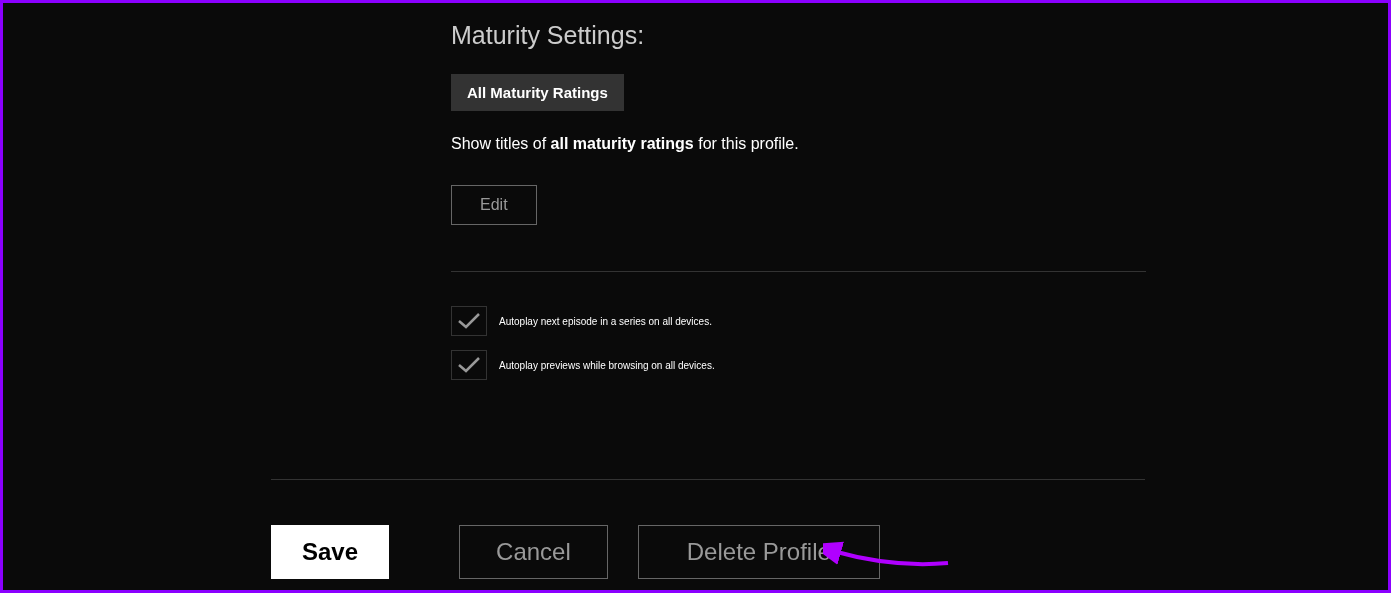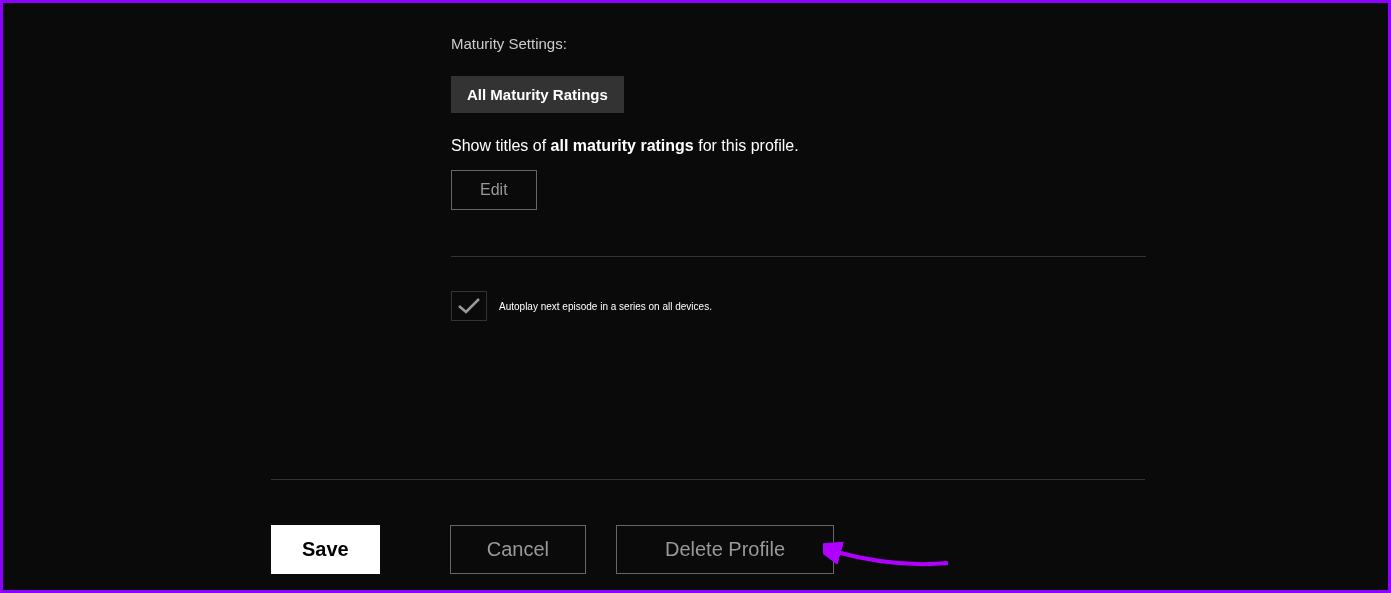--- a/index.html
+++ b/index.html
@@ -16,40 +16,39 @@
       color: #ccc;
       position: relative;
       overflow: hidden;
     }
     .content {
       padding-left: 448px;
       padding-top: 18px;
       padding-right: 240px;
     }
     .section-title {
-      font-size: 15px;
+      font-size: 25px;
       color: #ccc;
       font-weight: 400;
       margin-bottom: 24px;
-      margin-top: 14px;
     }
     .rating-badge {
       display: inline-block;
       background: #333;
       color: #fff;
       font-weight: 700;
       font-size: 15px;
       padding: 10px 16px;
       margin-bottom: 24px;
     }
     .description {
       font-size: 16px;
       color: #fff;
       font-weight: 400;
-      margin-bottom: 15px;
+      margin-bottom: 32px;
     }
     .description .bold {
       font-weight: 700;
     }
     .edit-button {
       display: inline-block;
       border: 1px solid #666;
       background: transparent;
       color: #999;
       font-size: 16px;
@@ -95,21 +94,21 @@
     }
     .action-row {
       position: absolute;
       left: 268px;
       top: 522px;
       display: flex;
       gap: 30px;
       align-items: center;
     }
     .btn {
-      font-size: 20px;
+      font-size: 24px;
       padding: 12px 36px;
       cursor: pointer;
       border: 1px solid #666;
       background: transparent;
       color: #999;
     }
     .btn-save {
       background: #fff;
       color: #000;
       border: 1px solid #fff;
@@ -149,20 +148,28 @@
   
   <div class="checkbox-row">
     <div class="checkbox">
       <svg viewBox="0 0 24 18" fill="none" stroke="#999" stroke-width="2.5">
         <path d="M2 9 L9 15 L22 2"></path>
       </svg>
     </div>
     <span class="checkbox-label">Autoplay next episode in a series on all devices.</span>
   </div>
   
+  <div class="checkbox-row">
+    <div class="checkbox">
+      <svg viewBox="0 0 24 18" fill="none" stroke="#999" stroke-width="2.5">
+        <path d="M2 9 L9 15 L22 2"></path>
+      </svg>
+    </div>
+    <span class="checkbox-label">Autoplay previews while browsing on all devices.</span>
+  </div>
 </div>
 
 <hr class="bottom-divider">
 
 <div class="action-row">
   <button class="btn btn-save">Save</button>
   <button class="btn btn-cancel">Cancel</button>
   <button class="btn btn-delete">Delete Profile</button>
 </div>
 

